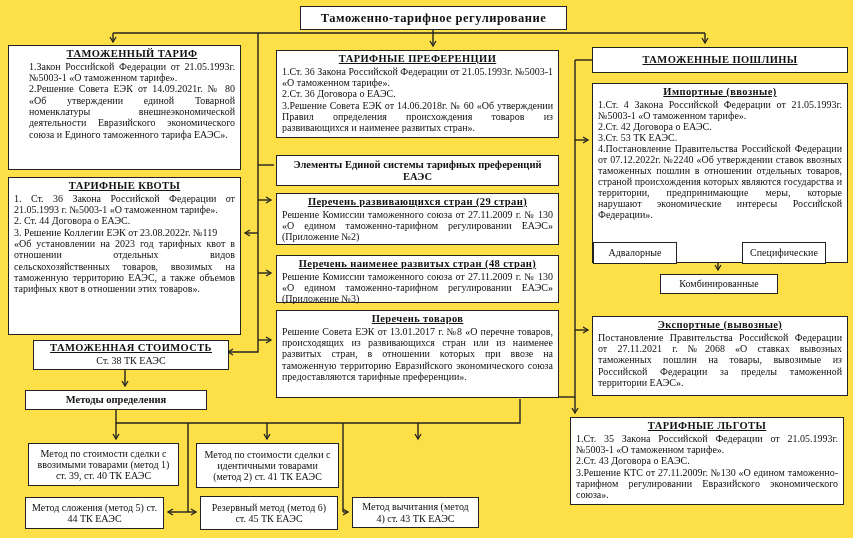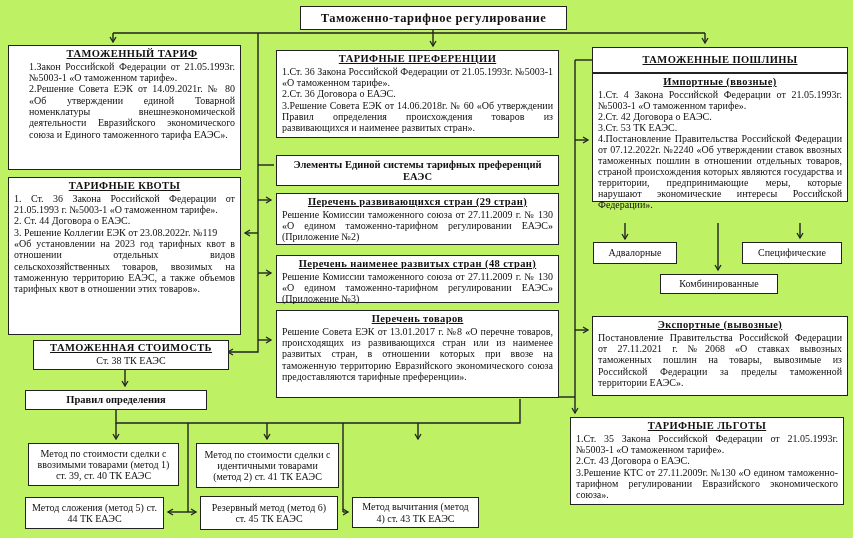--- a/index.html
+++ b/index.html
@@ -1,16 +1,16 @@
 <!DOCTYPE html>
 <html><head>
 <meta charset="utf-8">
 <style>
   html,body{margin:0;padding:0;background:#fff;}
-  .page{position:relative;width:853px;height:538px;background:#bef264;
+  .page{position:relative;width:853px;height:538px;background:#fde047;
         font-family:"Liberation Serif", serif;color:#111;overflow:hidden;}
   svg.wires{position:absolute;left:0;top:0;z-index:0;}
   .box{position:absolute;box-sizing:border-box;border:1.5px solid #222;
        background:#fff;padding:2px 5px;z-index:1;font-size:10px;line-height:1.13;}
   .hd{font-weight:bold;text-decoration:underline;text-align:center;
       font-size:10.5px;letter-spacing:.4px;margin-bottom:1px;}
   .hd2{font-weight:bold;text-align:center;font-size:10.5px;}
   .bd{text-align:justify;}
   .ctr{text-align:center;}
   .flexc{display:flex;align-items:center;justify-content:center;text-align:center;}
@@ -82,21 +82,21 @@
     <div class="bd">3. Решение Коллегии ЕЭК от 23.08.2022г. №119</div>
     <div class="bd">«Об установлении на 2023 год тарифных квот в отношении отдельных видов сельскохозяйственных товаров, ввозимых на таможенную территорию ЕАЭС, а также объемов тарифных квот в отношении этих товаров».</div>
   </div>
 
   <div class="box" style="left:33px;top:340px;width:196px;height:30px;padding-top:1px;">
     <div class="hd">ТАМОЖЕННАЯ СТОИМОСТЬ</div>
     <div class="ctr">Ст. 38 ТК ЕАЭС</div>
   </div>
 
   <div class="box flexc hd2" style="left:25px;top:390px;width:182px;height:20px;">
-    <span>Правил определения</span>
+    <span>Методы определения</span>
   </div>
 
   <div class="box" style="left:276px;top:50px;width:283px;height:88px;">
     <div class="hd">ТАРИФНЫЕ ПРЕФЕРЕНЦИИ</div>
     <div class="bd">1.Ст. 36 Закона Российской Федерации от 21.05.1993г. №5003-1 «О таможенном тарифе».</div>
     <div class="bd">2.Ст. 36 Договора о ЕАЭС.</div>
     <div class="bd">3.Решение Совета ЕЭК от 14.06.2018г. № 60 «Об утверждении Правил определения происхождения товаров из развивающихся и наименее развитых стран».</div>
   </div>
 
   <div class="box flexc hd2" style="left:276px;top:155px;width:283px;height:31px;">
@@ -115,33 +115,33 @@
 
   <div class="box" style="left:276px;top:310px;width:283px;height:88px;">
     <div class="hd">Перечень товаров</div>
     <div class="bd">Решение Совета ЕЭК от 13.01.2017 г. №8 «О перечне товаров, происходящих из развивающихся стран или из наименее развитых стран, в отношении которых при ввозе на таможенную территорию Евразийского экономического союза предоставляются тарифные преференции».</div>
   </div>
 
   <div class="box flexc" style="left:592px;top:47px;width:256px;height:26px;">
     <span class="hd" style="margin:0;">ТАМОЖЕННЫЕ ПОШЛИНЫ</span>
   </div>
 
-  <div class="box" style="left:592px;top:73px;width:256px;height:129px;line-height:1.1;">
+  <div class="box" style="left:592px;top:83px;width:256px;height:180px;line-height:1.1;">
     <div class="hd">Импортные (ввозные)</div>
     <div class="bd">1.Ст. 4 Закона Российской Федерации от 21.05.1993г. №5003-1 «О таможенном тарифе».</div>
     <div class="bd">2.Ст. 42 Договора о ЕАЭС.</div>
     <div class="bd">3.Ст. 53 ТК ЕАЭС.</div>
     <div class="bd">4.Постановление Правительства Российской Федерации от 07.12.2022г. №2240 «Об утверждении ставок ввозных таможенных пошлин в отношении отдельных товаров, страной происхождения которых являются государства и территории, предпринимающие меры, которые нарушают экономические интересы Российской Федерации».</div>
   </div>
 
   <div class="box flexc" style="left:593px;top:242px;width:84px;height:22px;">
     <span>Адвалорные</span>
   </div>
 
-  <div class="box flexc" style="left:742px;top:242px;width:100px;height:22px;">
+  <div class="box flexc" style="left:742px;top:242px;width:84px;height:22px;">
     <span>Специфические</span>
   </div>
 
   <div class="box flexc" style="left:660px;top:274px;width:118px;height:20px;">
     <span>Комбинированные</span>
   </div>
 
   <div class="box" style="left:592px;top:316px;width:256px;height:80px;">
     <div class="hd">Экспортные (вывозные)</div>
     <div class="bd">Постановление Правительства Российской Федерации от 27.11.2021 г. №2068 «О ставках вывозных таможенных пошлин на товары, вывозимые из Российской Федерации за пределы таможенной территории ЕАЭС».</div>

